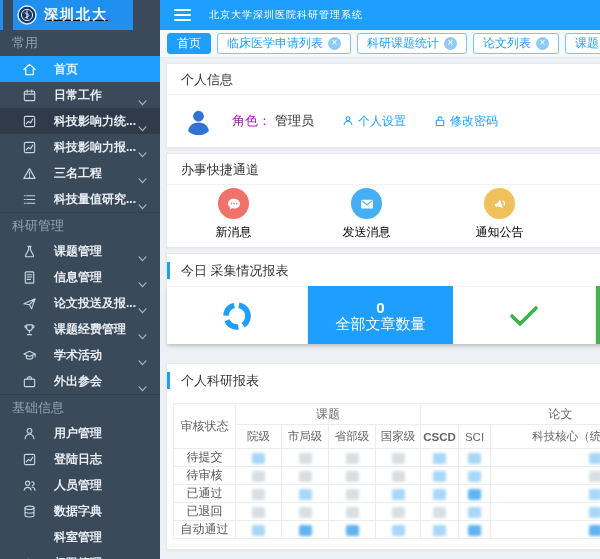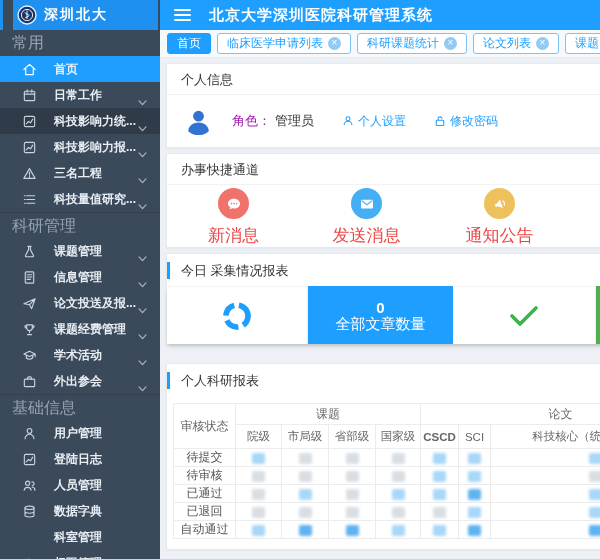--- a/index.html
+++ b/index.html
@@ -3,31 +3,31 @@
 <meta charset="utf-8">
 <style>
   html,body{margin:0;padding:0;background:#dfe4e9;}
   *{box-sizing:border-box;}
   .app{width:600px;height:559px;overflow:hidden;position:relative;background:#EDF1F5;
        font-family:"Liberation Sans","DejaVu Sans",sans-serif;display:flex;flex-direction:column;}
   
   .topbar{height:30px;flex:0 0 30px;display:flex;}
   .logo{width:160px;flex:0 0 160px;background:#3B4A5A;position:relative;}
   .logo::before{content:"";position:absolute;left:0;top:0;bottom:0;width:3px;background:#2090F0;}
-  .logo-inner{position:absolute;left:13px;top:0;bottom:0;width:145px;background:#2090F0;
-              display:flex;align-items:center;gap:7px;padding-left:4px;}
+  .logo-inner{position:absolute;left:13px;top:0;bottom:0;width:120px;background:#2090F0;
+              display:flex;align-items:center;gap:7px;padding-left:4px;text-decoration:underline;}
   .logo-text{color:#fff;font-size:14px;font-weight:bold;letter-spacing:2px;}
   .header{flex:1;background:#1E9FFF;display:flex;align-items:center;color:#fff;}
   .burger{margin-left:14px;width:17px;display:flex;flex-direction:column;gap:3px;cursor:pointer;}
   .burger i{height:2px;background:#fff;border-radius:1px;display:block;}
-  .app-title{margin-left:18px;font-size:15px;font-weight:bold;letter-spacing:1px;}
+  .app-title{margin-left:18px;font-size:10px;font-weight:normal;letter-spacing:1px;}
   
   .bodywrap{flex:1;display:flex;overflow:hidden;}
   .sidebar{width:160px;flex:0 0 160px;background:#3B4A5A;overflow:hidden;}
-  .sec-label{height:26px;line-height:26px;padding-left:12px;font-size:16px;color:#95A3B1;
+  .sec-label{height:26px;line-height:26px;padding-left:12px;font-size:13px;color:#95A3B1;
              border-top:1px solid rgba(0,0,0,0.12);}
   .sec-label.first{border-top:none;}
   .s-item{height:26px;display:flex;align-items:center;position:relative;cursor:pointer;color:#E8EEF4;}
   .s-item .ic{width:15px;height:15px;margin-left:22px;color:#C9D4DE;display:flex;align-items:center;justify-content:center;}
   .s-item .lbl{margin-left:17px;font-size:12px;font-weight:bold;white-space:nowrap;}
   .s-item .chev{position:absolute;right:13px;top:10px;}
   .s-item.active{background:#1E9FFF;}
   .s-item.active .ic{color:#fff;}
   .s-item.pressed{background:#2F3B48;}
   
@@ -49,21 +49,21 @@
   .panel.accent .panel-h::before{content:"";position:absolute;left:0;top:8px;width:3px;height:17px;background:#1E9FFF;}
   
   .profile-body{height:52px;display:flex;align-items:center;padding-left:10px;}
   .role{margin-left:18px;font-size:13px;color:#333;}
   .role .rl{color:#a21caf;margin-right:4px;}
   .plink{margin-left:28px;color:#1E9FFF;font-size:12px;display:flex;align-items:center;gap:4px;cursor:pointer;}
   
   .quick-body{height:62px;display:flex;padding-top:3px;}
   .q-item{width:133px;display:flex;flex-direction:column;align-items:center;gap:5px;cursor:pointer;}
   .q-circle{width:31px;height:31px;border-radius:50%;display:flex;align-items:center;justify-content:center;}
-  .q-label{font-size:17px;color:#ef4444;font-family:Liberation Serif, serif;}
+  .q-label{font-size:12px;color:#000000;font-family:Liberation Serif, serif;}
   
   .stat-row{height:58px;display:flex;box-shadow:0 3px 4px -1px rgba(0,0,0,0.18);}
   .sbox{height:58px;display:flex;align-items:center;justify-content:center;border-right:1px solid #EDEDED;
         background:#fff;border-top:1px solid #F4F4F4;}
   .sbox.w1{width:141px;} .sbox.w3{width:143px;}
   .sbox.blue{width:145px;background:#1E9FFF;border:none;flex-direction:column;color:#fff;cursor:pointer;}
   .sbox.blue .v{font-size:15px;font-weight:bold;line-height:17px;}
   .sbox.blue .l{font-size:15px;line-height:15px;}
   .sbox.green{flex:1;background:#4CAF50;border:none;}
   

